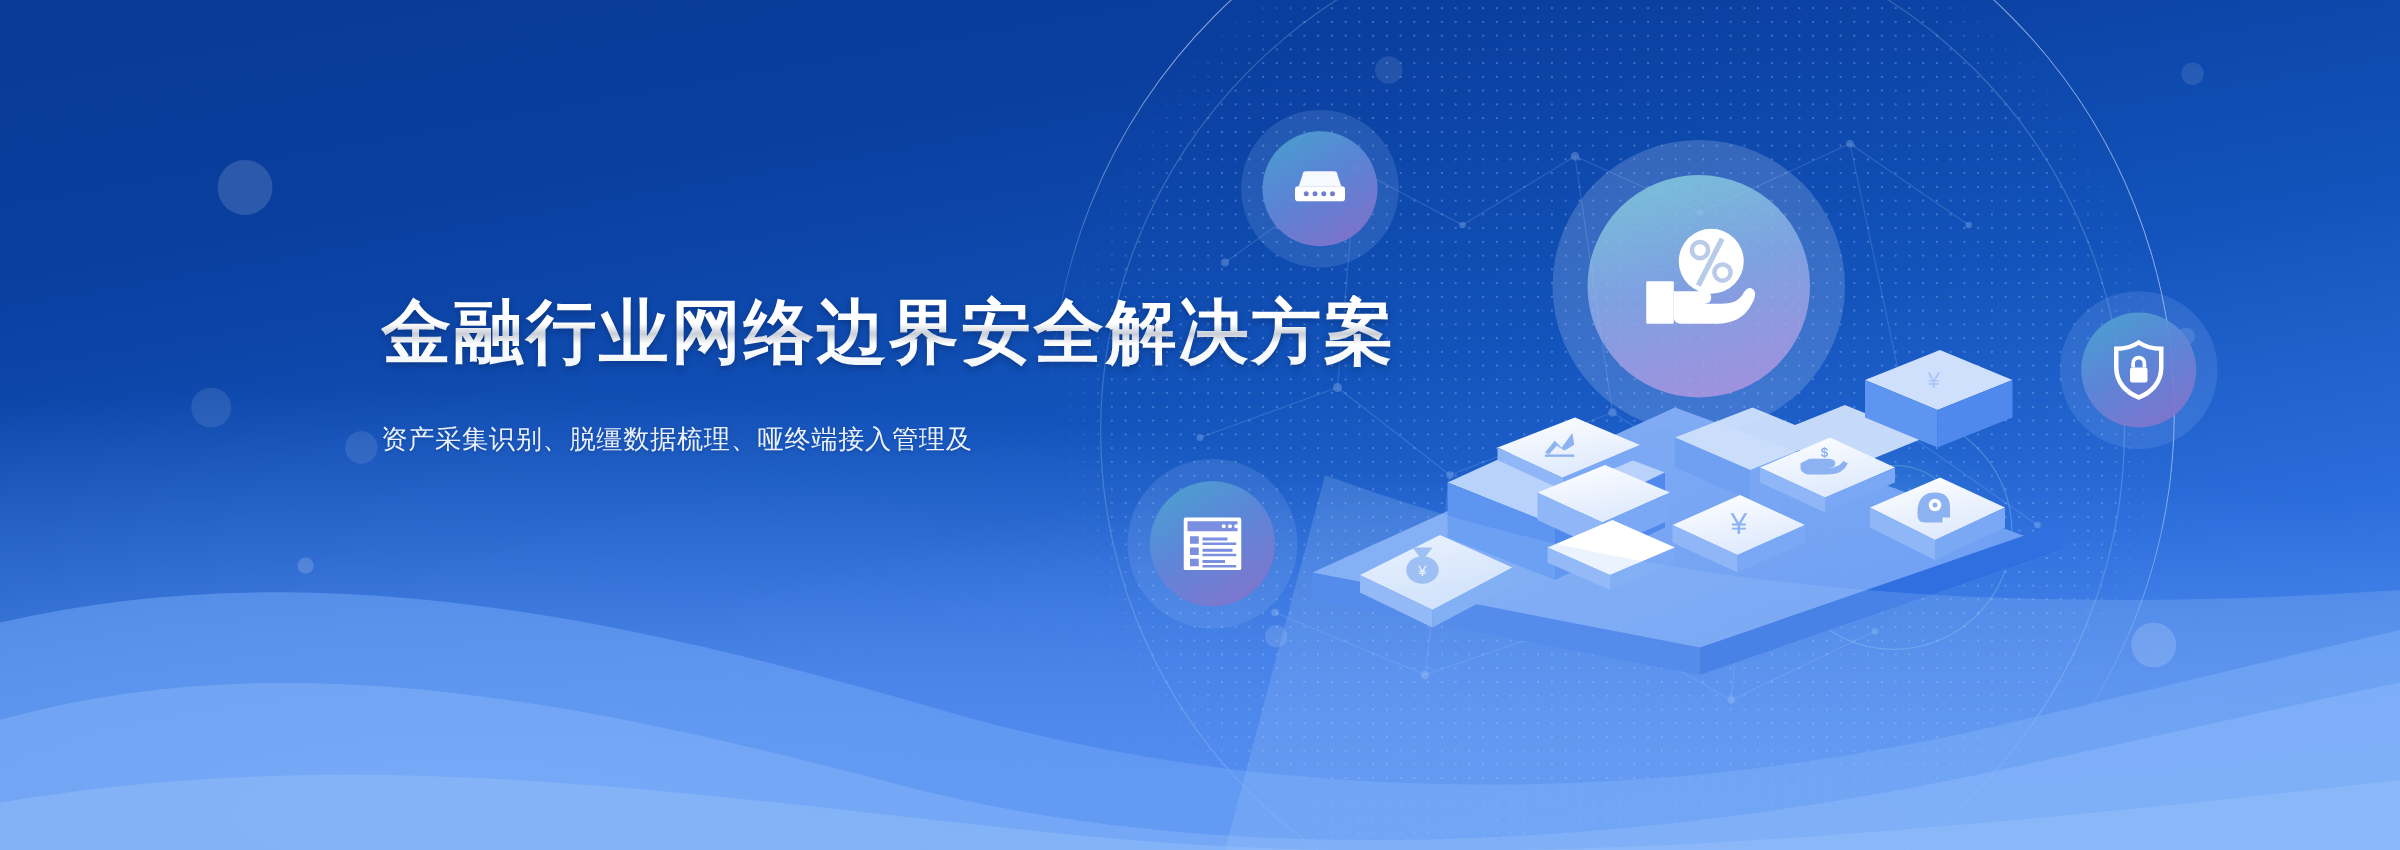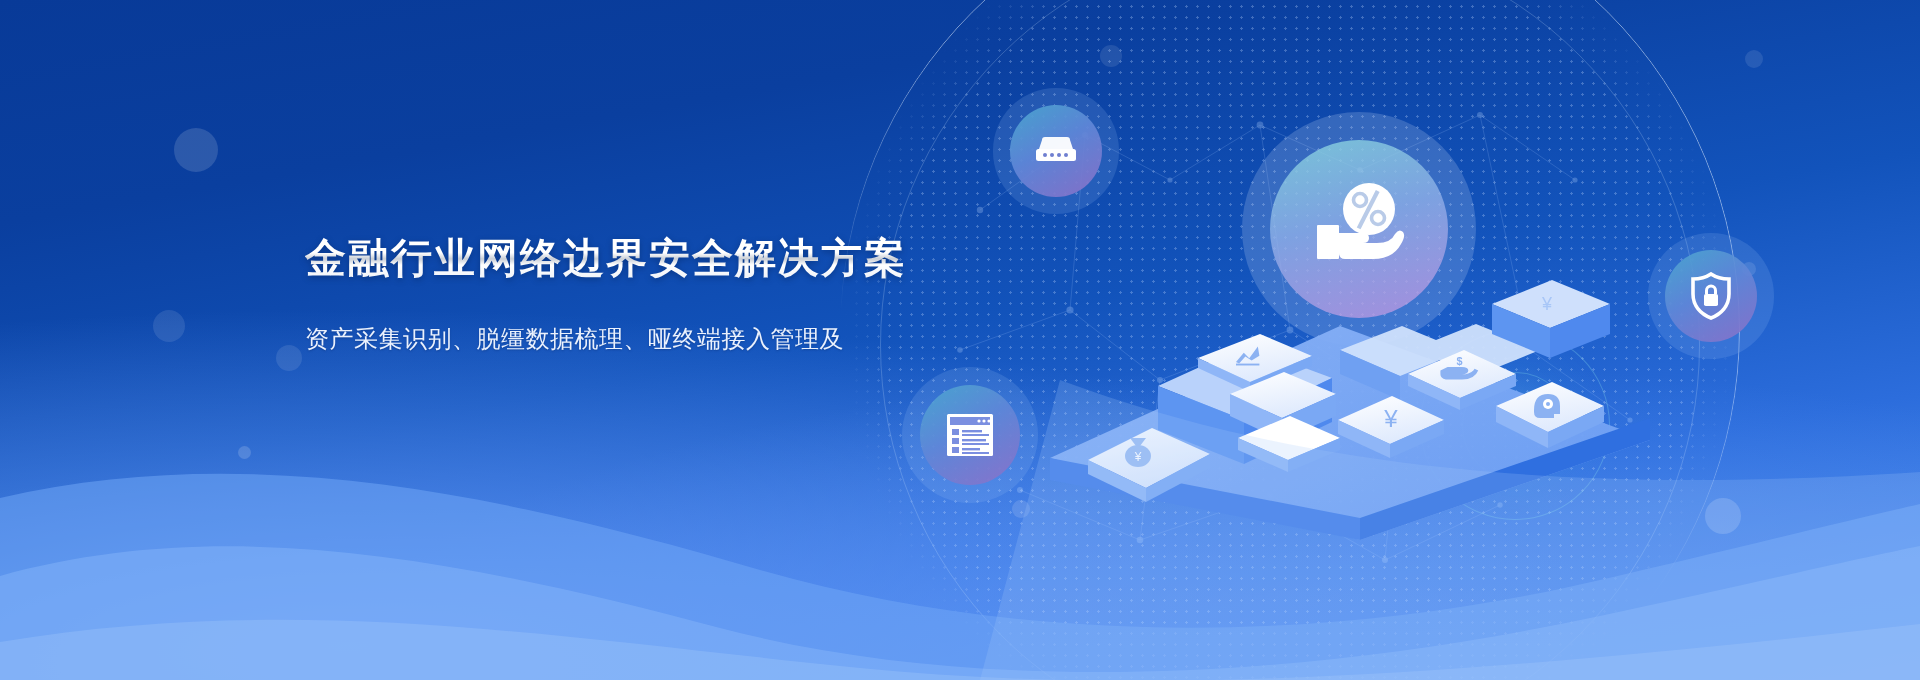--- a/index.html
+++ b/index.html
@@ -77,29 +77,29 @@
   .iso{ position:absolute; left:1040px; top:290px; width:620px; height:250px; }
   .iso svg{ width:100%; height:100%; overflow:visible; }
 
   
   .waves{ position:absolute; left:0; bottom:0; width:1920px; height:300px; }
   .waves svg{ width:100%; height:100%; display:block; }
 
   
   .copy{ position:absolute; left:305px; top:236px; z-index:40; }
   .title{
-    font-size:41px; line-height:1.08; font-weight:700; letter-spacing:2px;
+    font-size:56px; line-height:1.08; font-weight:700; letter-spacing:2px;
     background:linear-gradient(180deg,#ffffff 0%,#ffffff 38%,#c9ced6 52%,#ffffff 66%,#eef2f8 100%);
     -webkit-background-clip:text; background-clip:text; color:transparent;
     -webkit-text-fill-color:transparent;
     filter:drop-shadow(0 2px 3px rgba(3,30,85,.45));
     white-space:nowrap;
   }
   .subtitle{
-    margin-top:36px; font-size:24px; line-height:1.9; color:#eaf1fd;
+    margin-top:36px; font-size:21px; line-height:1.9; color:#eaf1fd;
     letter-spacing:.5px; font-weight:400;
     text-shadow:0 1px 2px rgba(5,35,95,.35);
   }
   .subtitle div{ white-space:nowrap; }
 </style>
 </head>
 <body>
 
 <div class="banner">
 

